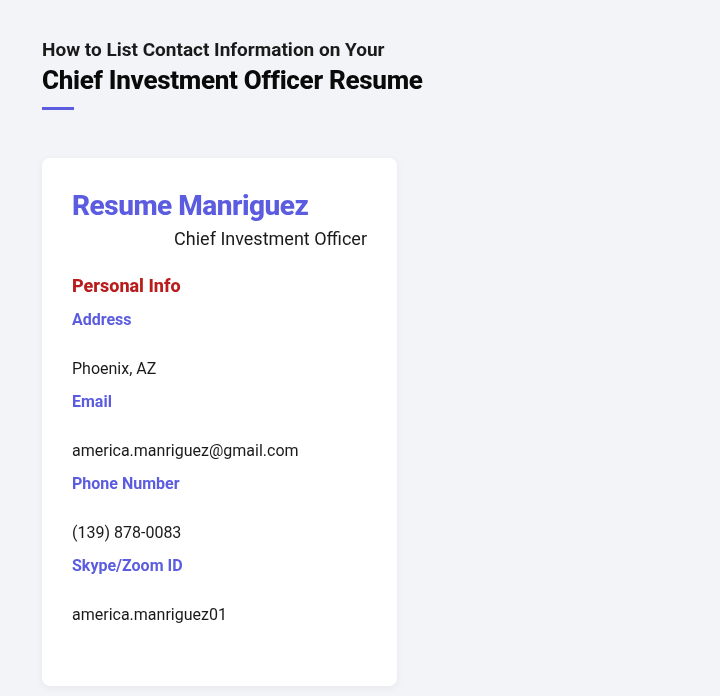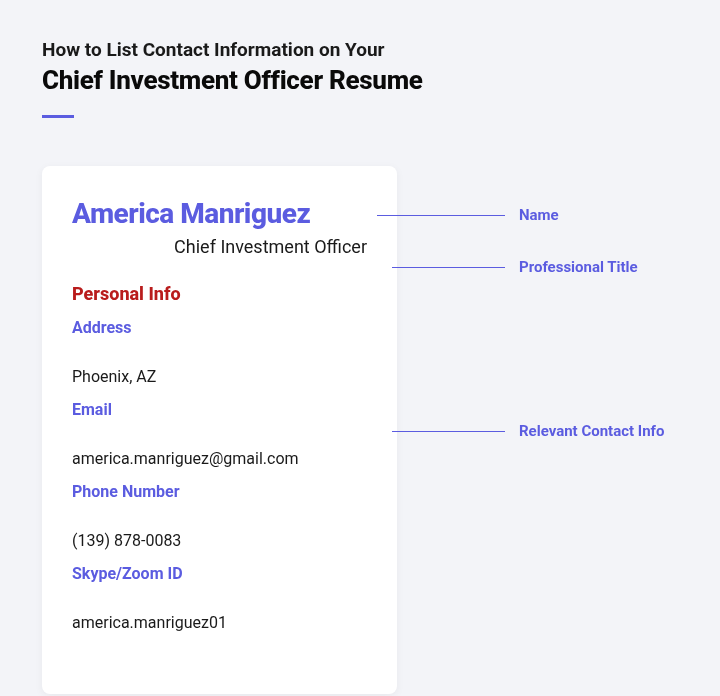--- a/index.html
+++ b/index.html
@@ -22,21 +22,21 @@
       font-size: 19px;
       color: #1a1a1a;
       font-weight: 700;
       margin-bottom: 4px;
     }
     .header-title {
       font-size: 26px;
       color: #0a0a0a;
       font-weight: 800;
       letter-spacing: -0.3px;
-      margin-bottom: 20px;
+      margin-bottom: 12px;
     }
     .underline {
       width: 32px;
       height: 3px;
       background: #5b5ce0;
       margin-bottom: 48px;
     }
     .content-area {
       display: flex;
       gap: 0;
@@ -130,21 +130,21 @@
 </head>
 <body>
 
 <div class="container">
   <div class="header-subtitle">How to List Contact Information on Your</div>
   <div class="header-title">Chief Investment Officer Resume</div>
   <div class="underline"></div>
 
   <div class="content-area">
     <div class="card">
-      <div class="name">America Manriguez</div>
+      <div class="name">Resume Manriguez</div>
       <div class="title">Chief Investment Officer</div>
       <div class="section-heading">Personal Info</div>
 
       <div class="field">
         <div class="field-label">Address</div>
         <div class="field-value">Phoenix, AZ</div>
       </div>
 
       <div class="field">
         <div class="field-label">Email</div>
@@ -155,28 +155,14 @@
         <div class="field-label">Phone Number</div>
         <div class="field-value">(139) 878-0083</div>
       </div>
 
       <div class="field">
         <div class="field-label">Skype/Zoom ID</div>
         <div class="field-value">america.manriguez01</div>
       </div>
     </div>
 
-    <div class="annotations">
-      <div class="annotation anno-name">
-        <div class="annotation-line"></div>
-        <div class="annotation-label">Name</div>
-      </div>
-      <div class="annotation anno-title">
-        <div class="annotation-line"></div>
-        <div class="annotation-label">Professional Title</div>
-      </div>
-      <div class="annotation anno-contact">
-        <div class="annotation-line"></div>
-        <div class="annotation-label">Relevant Contact Info</div>
-      </div>
-    </div>
   </div>
 </div>
 
 </body></html>

